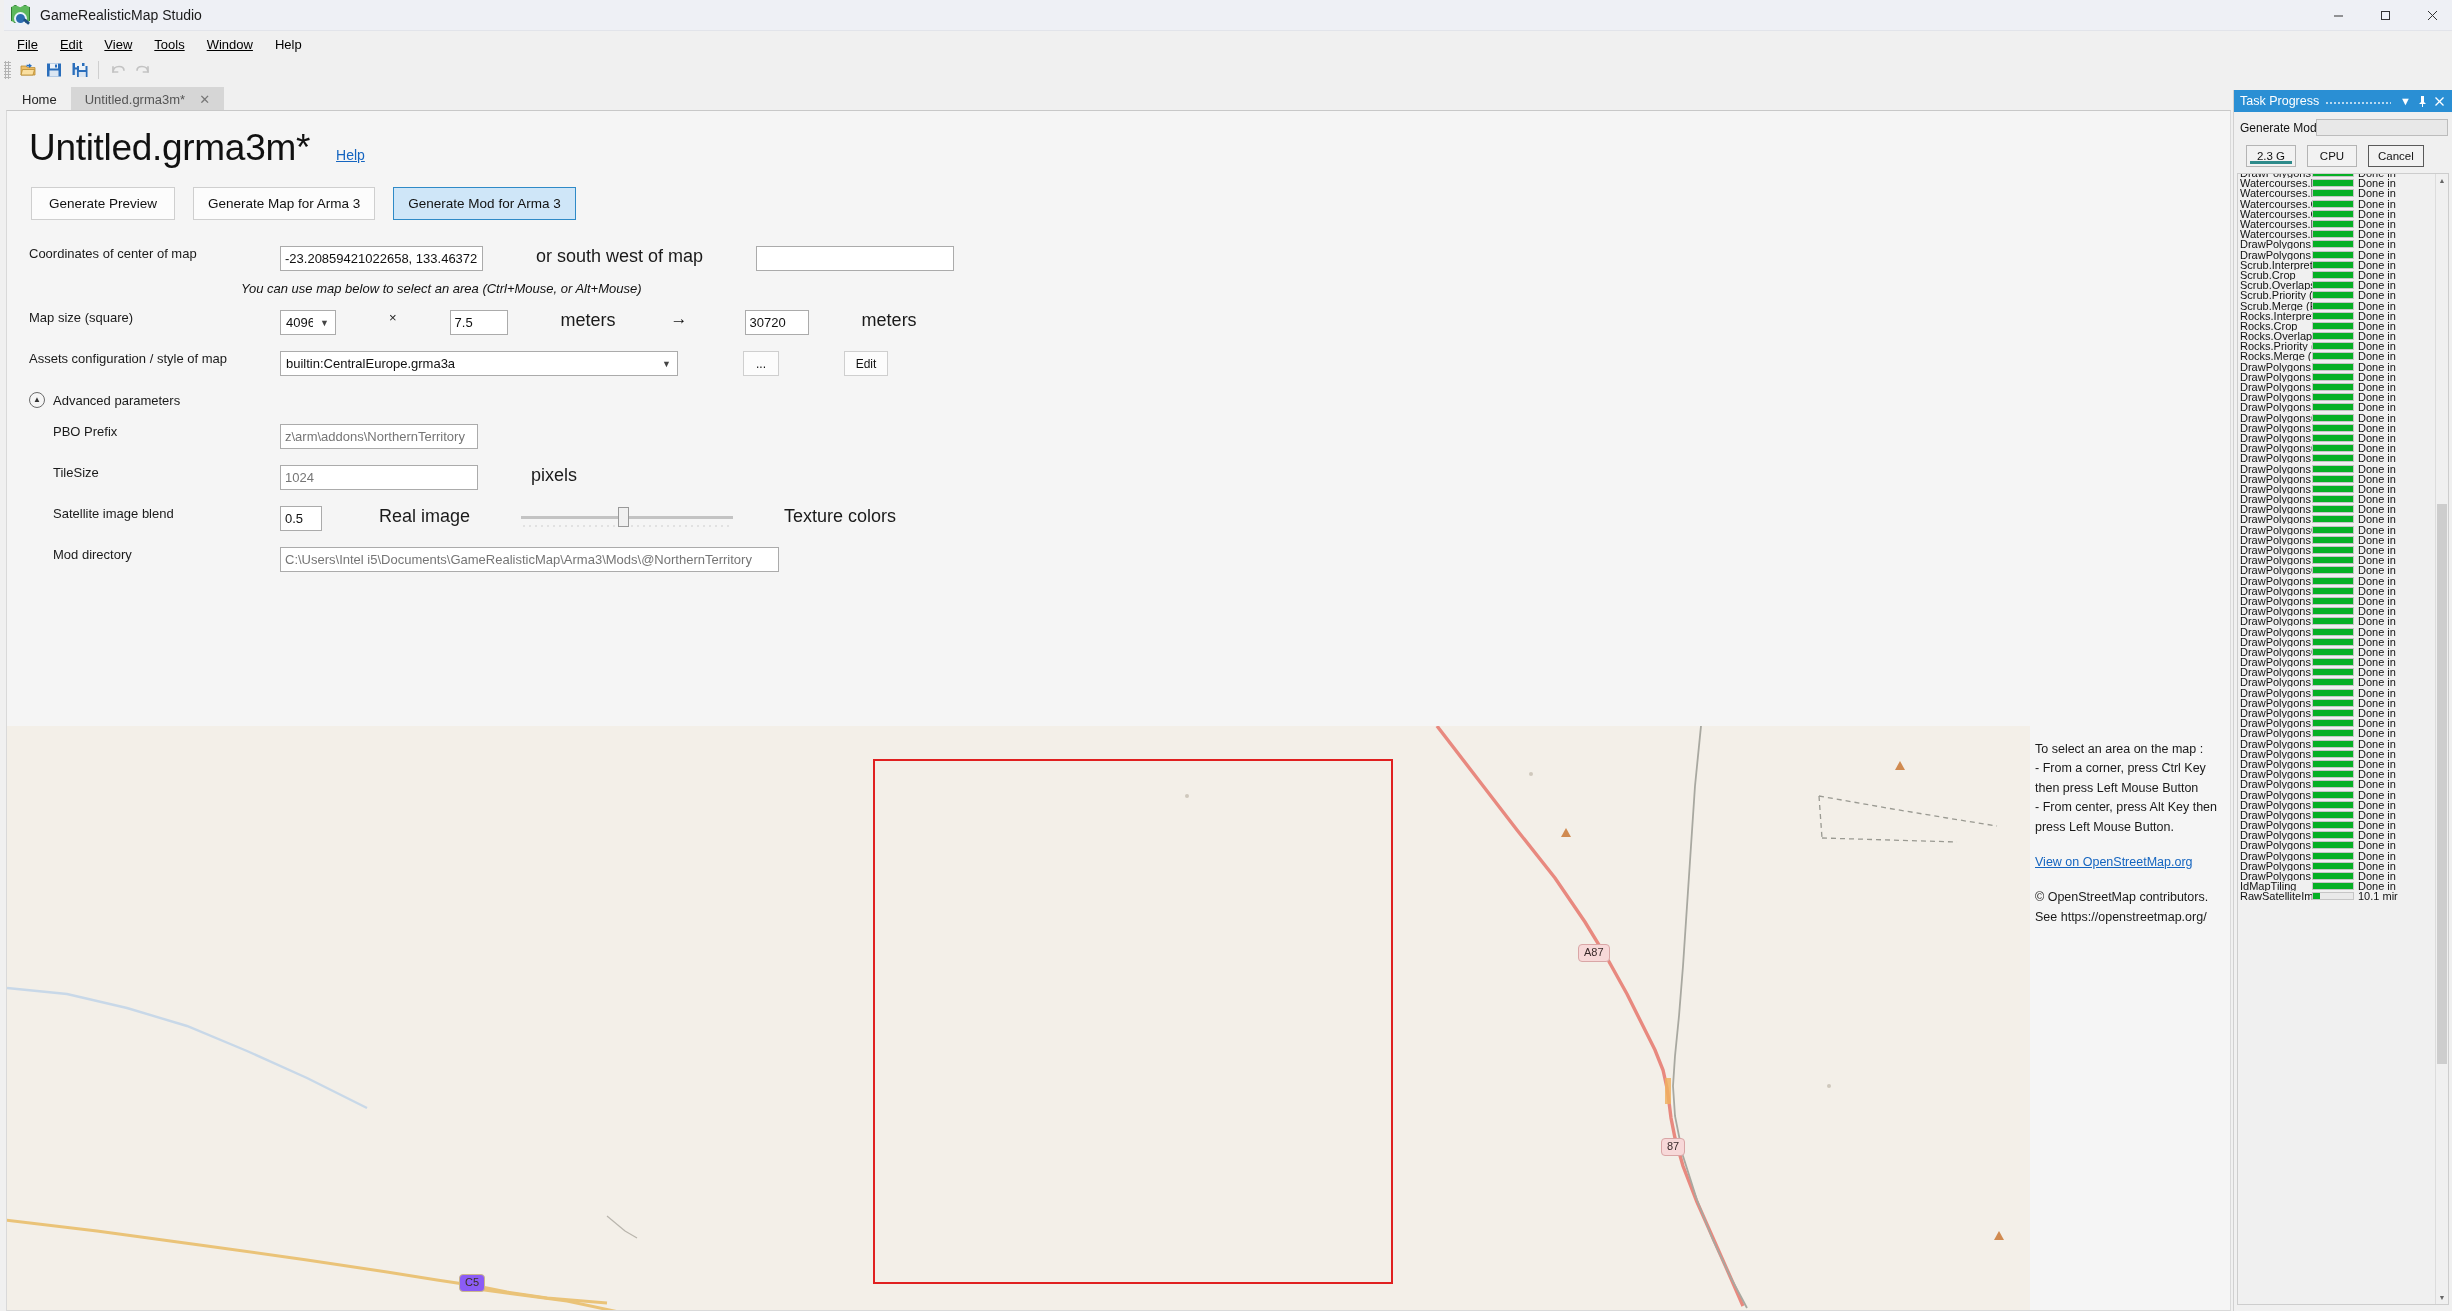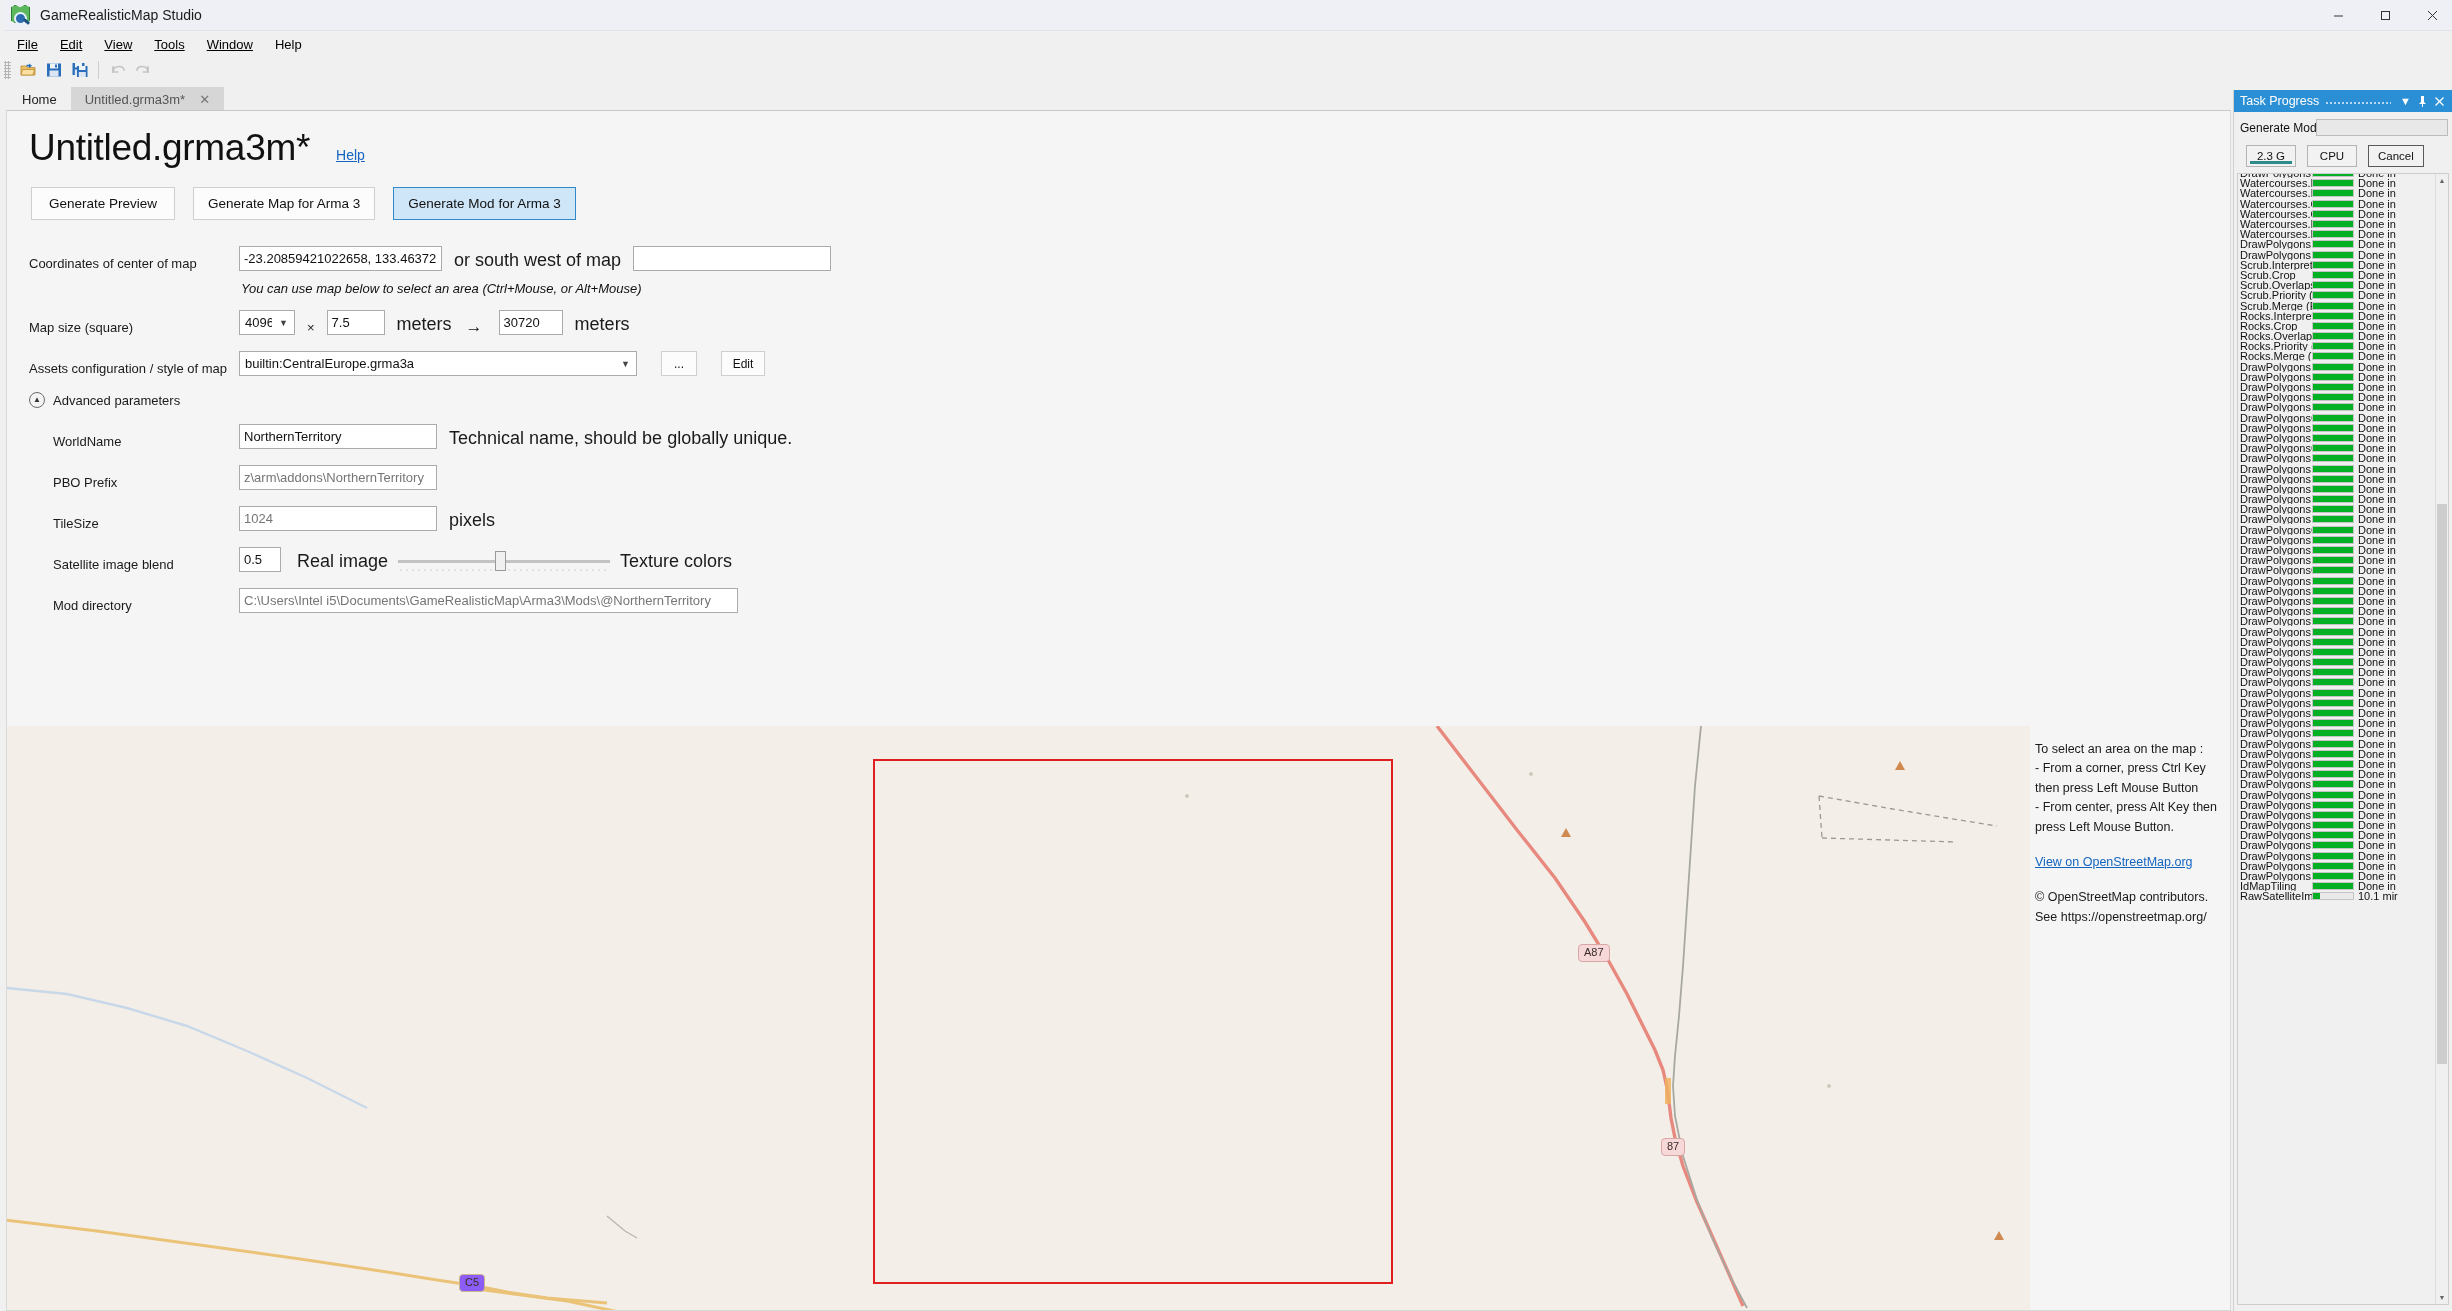--- a/index.html
+++ b/index.html
@@ -116,21 +116,21 @@
     background: #fcfcfc; border: 1px solid #cfcfcf;
     font-size: 13.5px; color: #111; font-family: inherit;
     display: flex; align-items: center; justify-content: center;
   }
   .genbtn.primary {
     background: #cfe6f8; border: 1px solid #2f8ac7; color: #111;
   }
 
   
   .form { padding: 26px 0 0 22px; font-size: 13px; color: #1a1a1a; }
-  .frow { display: flex; align-items: flex-end; margin-bottom: 16px; }
+  .frow { display: flex; align-items: flex-start; margin-bottom: 16px; gap: 41px; }
   .flabel { width: 210px; flex: none; font-size: 13px; color: #1a1a1a; }
   .tinput {
     height: 25px; border: 1px solid #ababab; background: #fff;
     font-family: inherit; font-size: 13px; color: #111;
     padding: 0 4px;
   }
   .tinput.ph { color: #8a8a8a; }
   .hint { margin-left: 12px; font-size: 18px; color: #1a1a1a; }
   .italic-hint {
     font-style: italic; font-size: 13px; color: #111;
@@ -449,25 +449,20 @@
       <button class="edit-btn" style="margin-left:24px;min-width:44px">Edit</button>
     </div>
 
     <div class="adv-header">
       <span class="chev-circle">▲</span>
       <span>Advanced parameters</span>
     </div>
 
     <div class="adv-body">
 
-      <div class="frow">
-        <div class="flabel">WorldName</div>
-        <input class="tinput" style="width: 198px;" value="NorthernTerritory">
-        <span class="hint">Technical name, should be globally unique.</span>
-      </div>
 
       <div class="frow">
         <div class="flabel">PBO Prefix</div>
         <input class="tinput ph" style="width: 198px;" placeholder="z\arm\addons\NorthernTerritory">
       </div>
 
       <div class="frow">
         <div class="flabel">TileSize</div>
         <input class="tinput ph" style="width: 198px;" placeholder="1024">
         <span class="hint">pixels</span>

